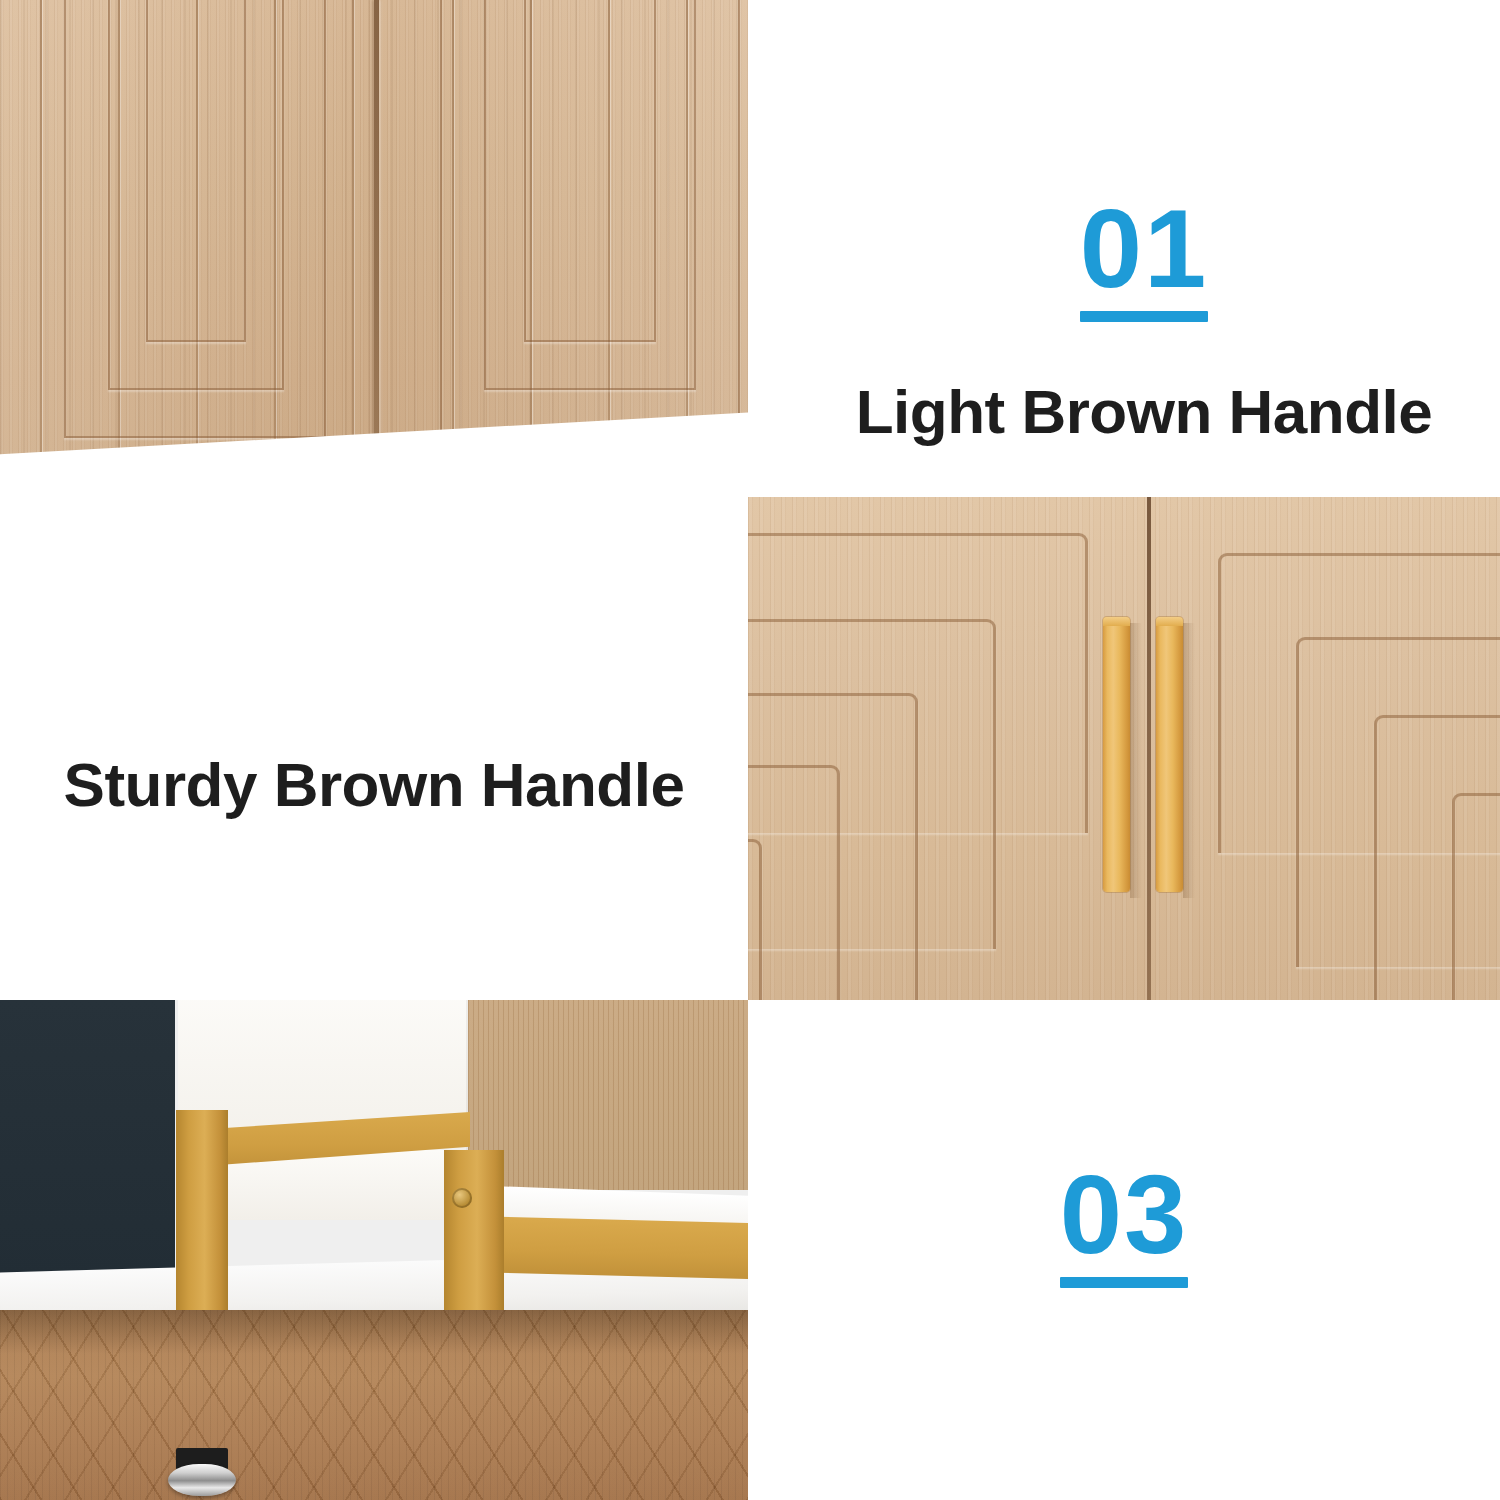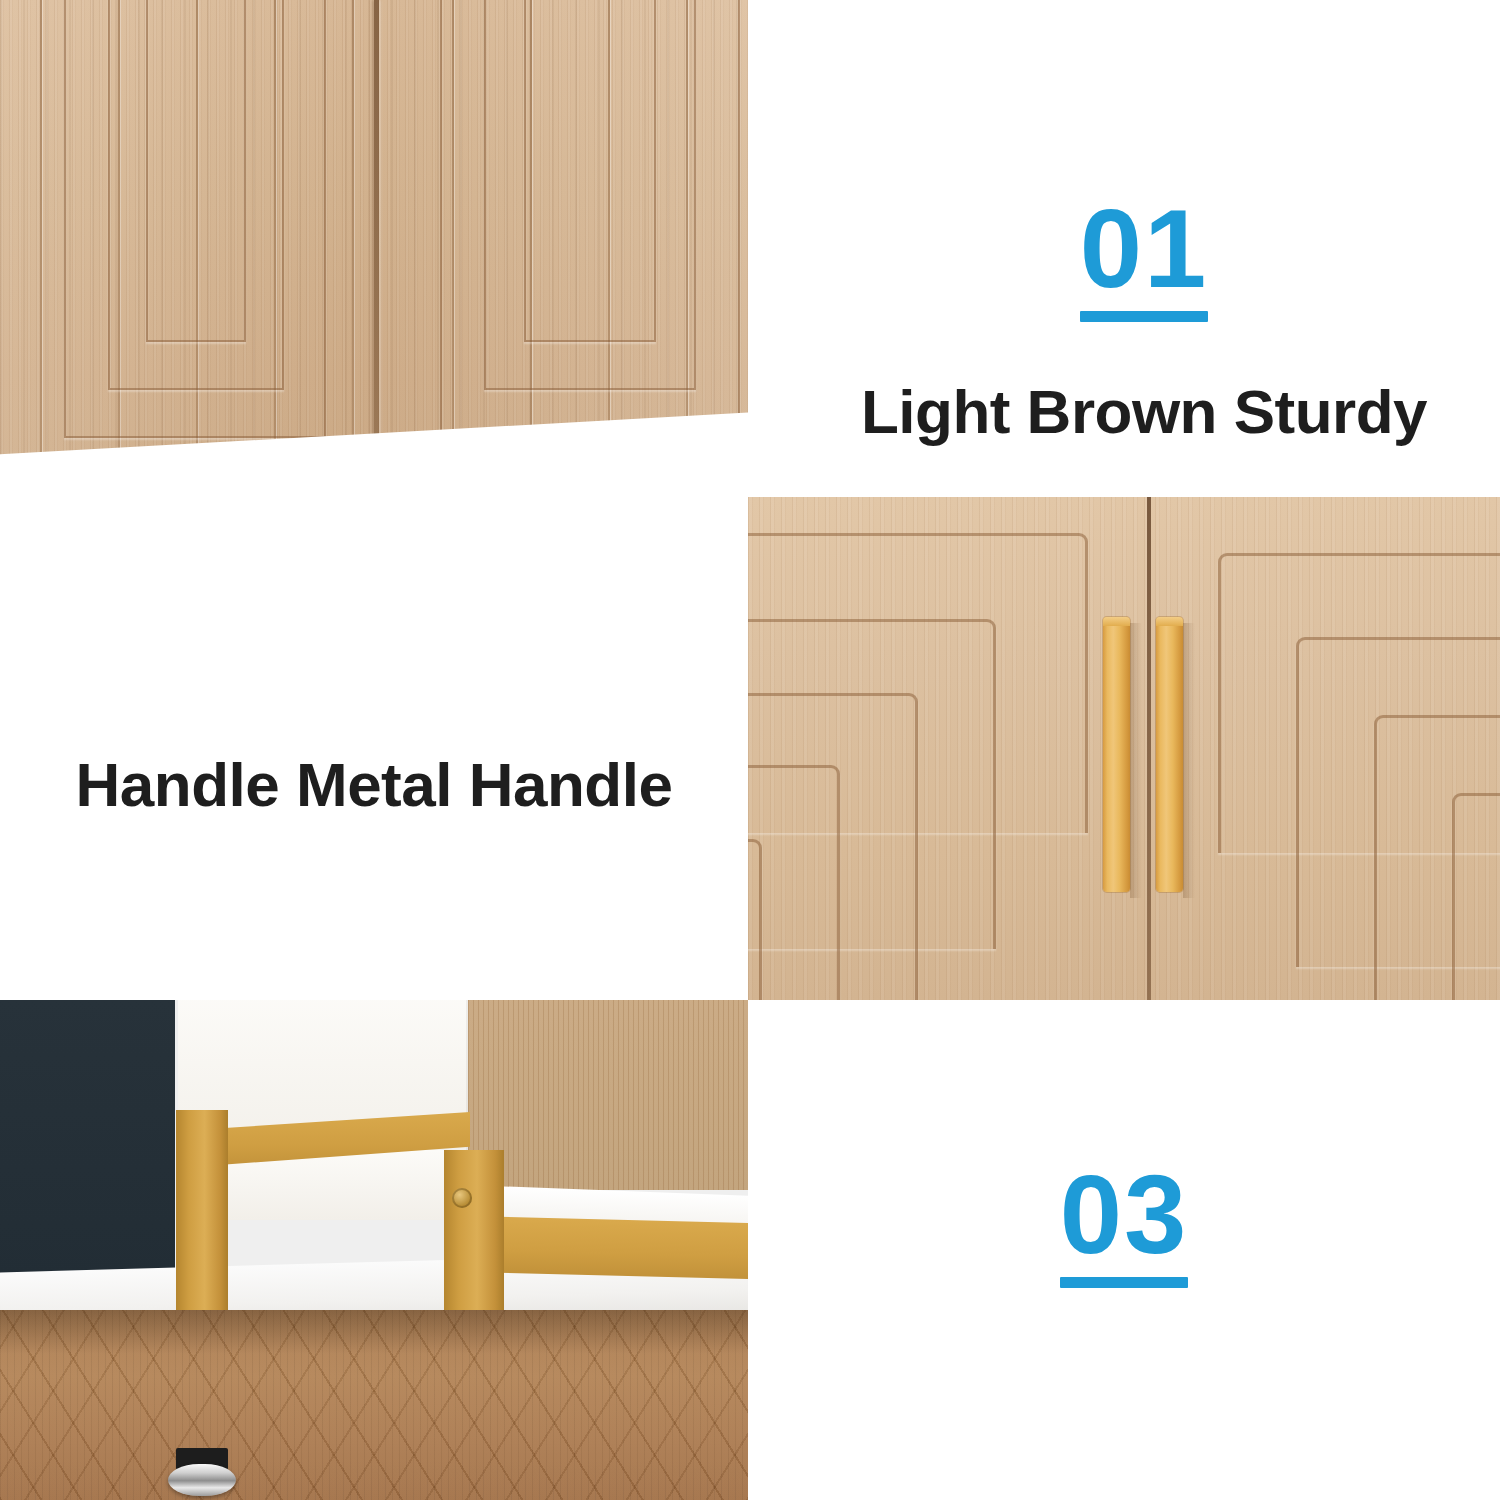--- a/index.html
+++ b/index.html
@@ -162,29 +162,29 @@
 
     <div class="oak-botedge" style="bottom:-48px; transform:rotate(-3.2deg);"></div>
   </div>
 
   <div class="cell c-tr txtpanel">
     <div class="num-wrap">
       <div class="num">01</div>
       <div class="num-rule"></div>
     </div>
     <div class="gap-a"></div>
-    <div class="caption">Light Brown Sturdy</div>
+    <div class="caption">Light Brown Handle</div>
   </div>
 
   <div class="cell c-ml txtpanel">
     <div class="num-wrap">
       <div class="num-rule"></div>
     </div>
     <div class="gap-a"></div>
-    <div class="caption">Handle Metal Handle</div>
+    <div class="caption">Sturdy Brown Handle</div>
   </div>
 
   <div class="cell c-mr">
     <div class="oak2"></div>
 
     <div class="gstep" style="left:-300px; top:36px;  width:640px; height:300px; border-top-width:3px; border-right-width:3px; border-radius:0 9px 0 0;"></div>
     <div class="gstep" style="left:-300px; top:122px; width:548px; height:330px; border-top-width:3px; border-right-width:3px; border-radius:0 9px 0 0;"></div>
     <div class="gstep" style="left:-300px; top:196px; width:470px; height:330px; border-top-width:3px; border-right-width:3px; border-radius:0 9px 0 0;"></div>
     <div class="gstep" style="left:-300px; top:268px; width:392px; height:330px; border-top-width:3px; border-right-width:3px; border-radius:0 9px 0 0;"></div>
     <div class="gstep" style="left:-300px; top:342px; width:314px; height:280px; border-top-width:3px; border-right-width:3px; border-radius:0 9px 0 0;"></div>

